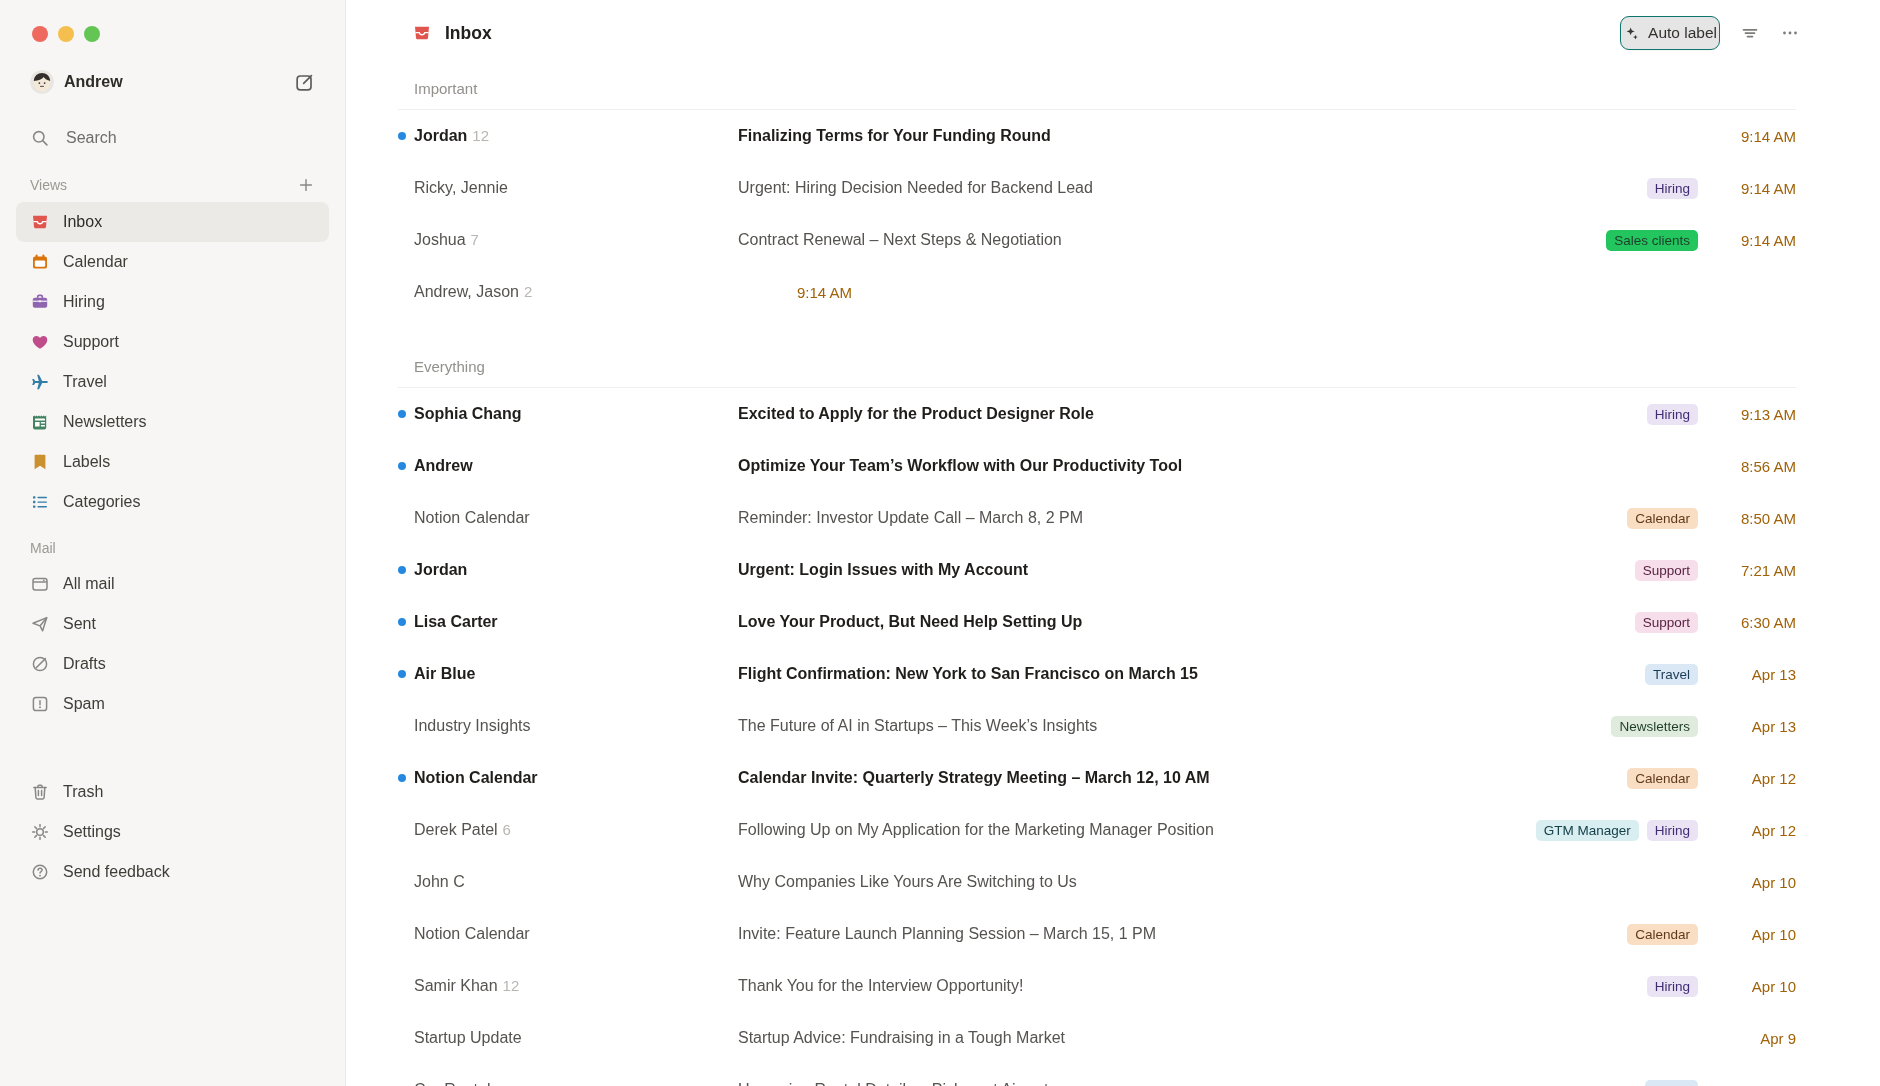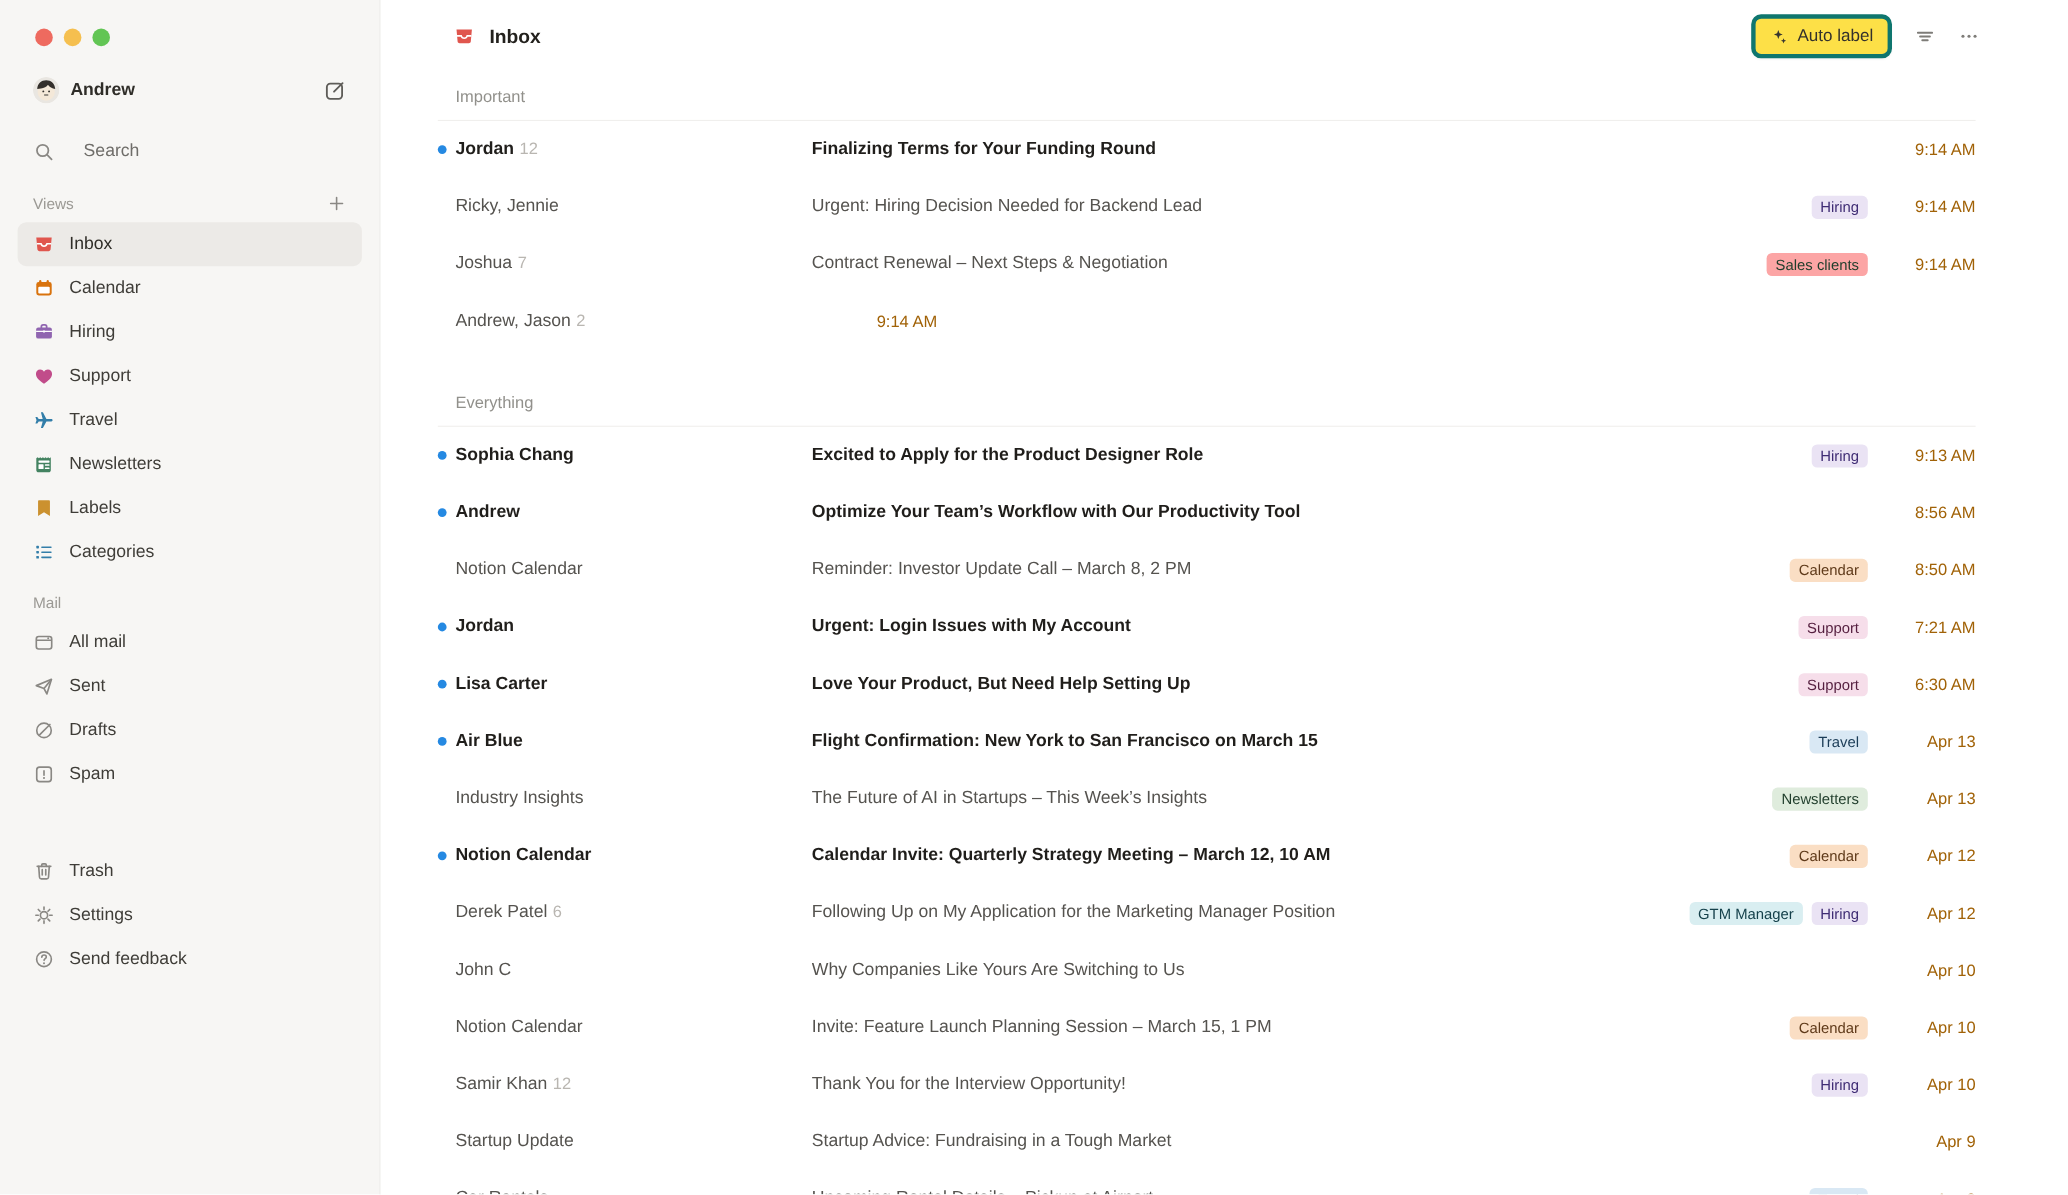--- a/index.html
+++ b/index.html
@@ -20,43 +20,43 @@
   .traffic { display:flex; gap:10px; padding:6px 0 26px 16px; }
   .tl { width:16px; height:16px; border-radius:50%; display:inline-block; }
   .tl.red { background:#EE6A5F; } .tl.yellow { background:#F5BF4F; } .tl.green { background:#62C554; }
 
   .account { display:flex; align-items:center; gap:10px; padding:2px 14px 4px 14px; }
   .avatar { width:24px; height:24px; border-radius:50%; overflow:hidden; flex:none; }
   .avatar svg { display:block; }
   .account-name { font-size:16px; font-weight:700; color:#2F2D28; flex:1; }
   .icon-btn { display:inline-flex; align-items:center; justify-content:center; cursor:pointer; }
 
-  .search { display:flex; align-items:center; gap:26px; padding:16px 14px 10px 14px; color:#6F6D69; font-size:16px; margin-top:14px; cursor:pointer; }
+  .search { display:flex; align-items:center; gap:16px; padding:16px 14px 10px 14px; color:#6F6D69; font-size:16px; margin-top:14px; cursor:pointer; }
 
   .group-head { display:flex; align-items:center; padding:18px 14px 8px 14px; font-size:14px; color:#9B9994;gap:10px; }
   .group-head .spacer { flex:1; }
 
   .side-item {
     display:flex; align-items:center; gap:13px; height:40px; padding:0 14px;
     border-radius:8px; font-size:16px; color:#3F3D38; cursor:pointer;
   }
   .side-item.selected { background:#ECEAE7; font-weight:500; color:#2F2D28; }
   .side-icon { width:20px; height:20px; display:inline-flex; align-items:center; justify-content:center; flex:none; }
   .side-icon svg { display:block; }
   .footer-nav { margin-top:48px; }
 
   
   .main { flex:1; display:flex; flex-direction:column; height:100%; overflow:hidden; background:#fff; }
   .main-header { height:66px; display:flex; align-items:center; padding:0 80px 0 66px; flex:none; }
   .title-wrap { display:flex; align-items:center; gap:13px; }
   .main-title { font-size:17.5px; font-weight:700; color:#23211D; }
   .header-right { margin-left:auto; display:flex; align-items:center; gap:20px; }
   .auto-label-btn {
-    display:flex; align-items:center; gap:8px; padding:7px 13px;
-    border:4px solid #0f766e; border-radius:9px; background:#fde047;
+    display:flex; align-items:center; gap:8px; padding:7px 2px;
+    border:1px solid #0f766e; border-radius:9px; background:#e5e5e5;
     font-size:15.5px; font-weight:500; color:#33312C; cursor:pointer;
     box-shadow:0 1px 2px rgba(0,0,0,0.04);
   }
   .hdr-icon { color:#7E7C78; display:inline-flex; cursor:pointer; }
 
   .list { flex:1; overflow:hidden; padding:0 84px 0 52px; }
   .section-head { padding:14px 0 11px 16px; border-bottom:1px solid #F0EFED; }
   .section + .section .section-head { padding-top:40px; }
   .section-label { font-size:15px; color:#91908B; }
 
@@ -343,21 +343,21 @@
     <span class="tags-col">
                 <span class="tag" style="background: rgb(234, 227, 244); color: rgb(63, 44, 116);">Hiring</span>
               </span>
     <span class="time-col">9:14 AM</span>
   </div>
             <div class="row">
     <span class="dot-col"></span>
     <span class="sender-col"><span class="sender-name">Joshua</span><span class="count">7</span></span>
     <span class="subject-col">Contract Renewal – Next Steps &amp; Negotiation</span>
     <span class="tags-col">
-                <span class="tag" style="background: #fca5a5; color: rgb(31, 61, 43);">Sales clients</span>
+                <span class="tag" style="background: #22c55e; color: rgb(31, 61, 43);">Sales clients</span>
               </span>
     <span class="time-col">9:14 AM</span>
   </div>
             <div class="row">
     <span class="dot-col"></span>
     <span class="sender-col"><span class="sender-name">Andrew, Jason</span><span class="count">2</span></span>
     <span class="tags-col"></span>
     <span class="time-col">9:14 AM</span>
   </div>
           </div>

